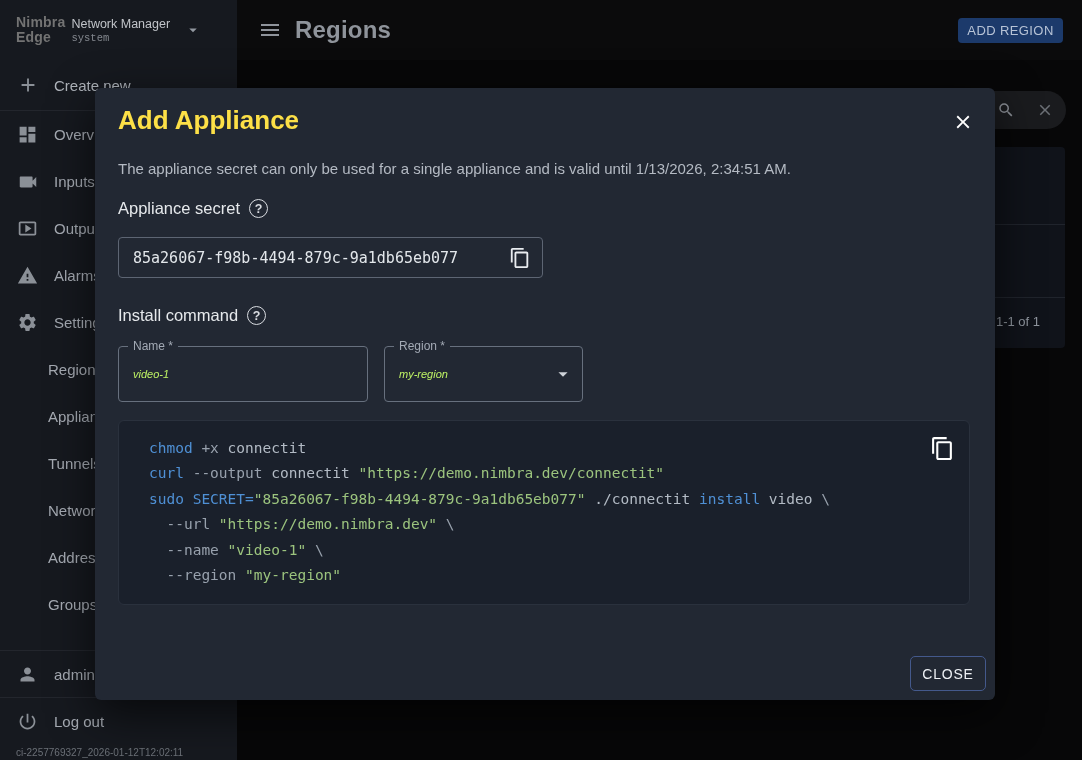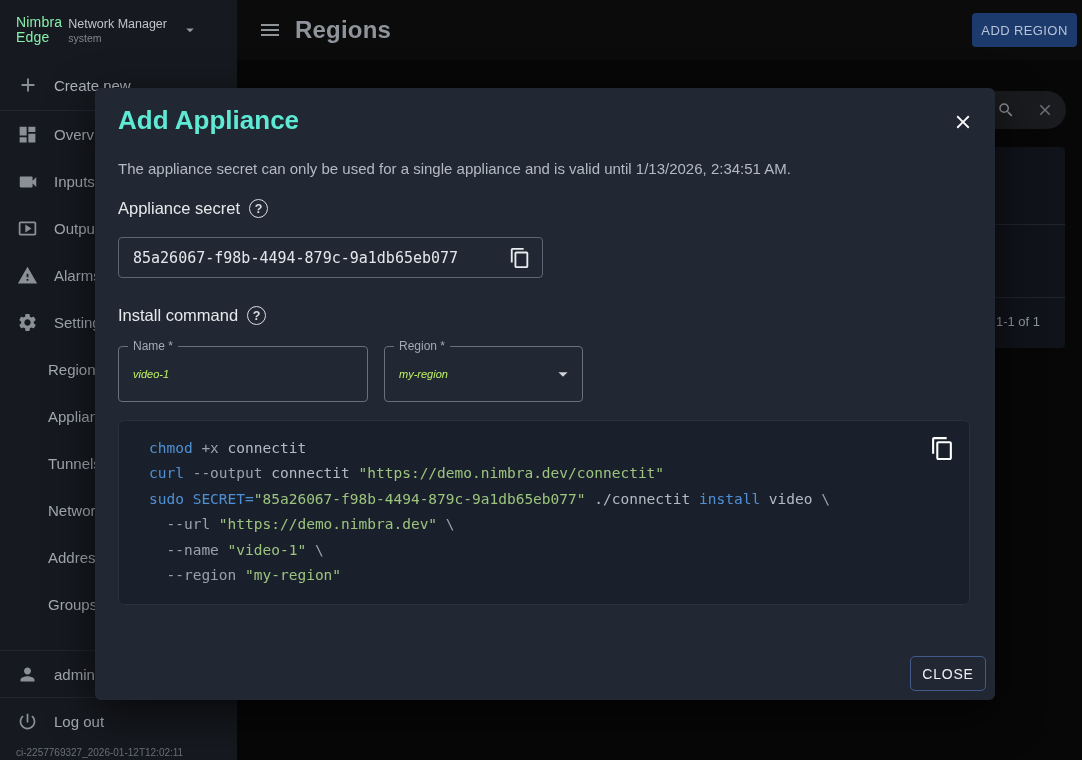--- a/index.html
+++ b/index.html
@@ -8,55 +8,55 @@
     background:#070708;
     font-family:"Liberation Sans", sans-serif;
     position:relative;
     -webkit-font-smoothing:antialiased;
   }
   svg { display:block; }
 
   
   .sidebar { position:absolute; left:0; top:0; width:237px; height:760px; background:#16191f; z-index:1; }
   .sb-header { height:60px; display:flex; align-items:center; padding:0 10px 0 16px; }
-  .brand { font-weight:normal; color:#86efac; font-size:14px; line-height:15px; letter-spacing:.2px; }
+  .brand { font-weight:bold; color:#737373; font-size:14px; line-height:15px; letter-spacing:.2px; }
   .tenant { margin-left:6px; display:flex; align-items:center; cursor:pointer; flex:1; }
   .tenant-text { display:flex; flex-direction:column; }
   .tenant-name { font-size:12.5px; color:#c1c4c9; }
-  .tenant-sub { font-size:10.5px; color:#82868d; margin-top:1px; }
+  .tenant-sub { font-size:10.5px; color:#82868d; margin-top:1px;font-family:Liberation Mono, monospace; }
   .tenant-caret { margin-left:14px; color:#9298a0; }
   .create-row { height:50px; display:flex; align-items:center; padding-left:17px; gap:15px; color:#aeb3ba; font-size:15px; cursor:pointer; }
   .sb-divider { height:1px; background:#23262d; }
   .sb-item { height:47px; display:flex; align-items:center; padding-left:17px; gap:15px; color:#a6abb3; font-size:15px; cursor:pointer; white-space:nowrap; }
   .sb-item .ic { width:22px; color:#8b9097; flex:0 0 22px; }
   .sb-sub { height:47px; display:flex; align-items:center; padding-left:48px; color:#a6abb3; font-size:15px; cursor:pointer; white-space:nowrap; }
   .sb-footer { position:absolute; left:0; right:0; bottom:0; }
   .sb-footer .sb-item { border-top:1px solid #23262d; }
   .version { padding:2px 0 0 16px; font-size:10px; color:#6b7077; height:15px; white-space:nowrap; }
 
   
   .topbar { position:absolute; left:237px; top:0; width:845px; height:60px; background:#0b0b0c; display:flex; align-items:center; z-index:1; }
   .hamburger { margin-left:21px; color:#8f949b; cursor:pointer; }
   .page-title { margin-left:13px; font-size:24px; color:#8f949b; letter-spacing:.2px; }
-  .add-region { margin-left:auto; margin-right:5px; width:105px; height:34px; border:none; border-radius:4px;
+  .add-region { margin-left:auto; margin-right:19px; width:105px; height:25px; border:none; border-radius:4px;
     background:var(--accent-blue,#1c3a6b); color:#b7c3d6; font-size:13px; letter-spacing:.4px;
     font-family:inherit; cursor:pointer;text-align:center; }
 
   
   .search-pill { position:absolute; top:91px; right:16px; width:200px; height:38px; border-radius:19px; background:#1a1b1e; z-index:1; }
   .pill-search { position:absolute; left:131px; top:10px; color:#8b8f96; cursor:pointer; }
   .pill-clear { position:absolute; left:170px; top:10px; color:#6c7076; cursor:pointer; }
   .table-panel { position:absolute; top:147px; right:17px; width:300px; height:201px; background:#10131a; border-radius:4px; z-index:1; }
   .row-div { position:absolute; left:0; right:0; height:1px; background:#20242c; }
   .pagination { position:absolute; right:25px; top:167px; font-size:13px; color:#8f959e;text-align:center; }
 
   
   .modal { position:absolute; left:95px; top:88px; width:900px; height:612px; background:var(--modal-bg,#222833);
     border-radius:6px; box-shadow:0 14px 45px rgba(0,0,0,.65); z-index:10; }
-  .m-title { position:absolute; left:23px; top:17px; font-size:26px; color:#5eead4; }
+  .m-title { position:absolute; left:23px; top:17px; font-size:26px; color:#fde047; }
   .m-close { position:absolute; right:21px; top:23px; color:#fff; cursor:pointer; background:none; border:none; }
   .m-subtitle { position:absolute; left:23px; top:72px; font-size:15px; color:#b4bac3; }
   .label-row { position:absolute; left:23px; display:flex; align-items:center; gap:9px; color:#e6e9ec; font-size:16.5px; }
   .help { width:19px; height:19px; border:1.6px solid #d9dce1; border-radius:50%; display:flex; align-items:center;
     justify-content:center; font-size:12.5px; color:#d9dce1; font-weight:bold; cursor:pointer; }
   .secret-box { position:absolute; left:23px; top:149px; width:425px; height:41px; border:1px solid #5d6573; border-radius:4px;
     display:flex; align-items:center; }
   .secret-text { margin-left:14px; flex:1; font-family:"DejaVu Sans Mono", monospace; font-size:15px; color:#e3e7eb; }
   .copy-btn { margin-right:11px; color:#e9ecf0; background:none; border:none; cursor:pointer; }
   .field { position:absolute; top:258px; height:56px; border:1px solid #67707e; border-radius:4px; cursor:text; }

